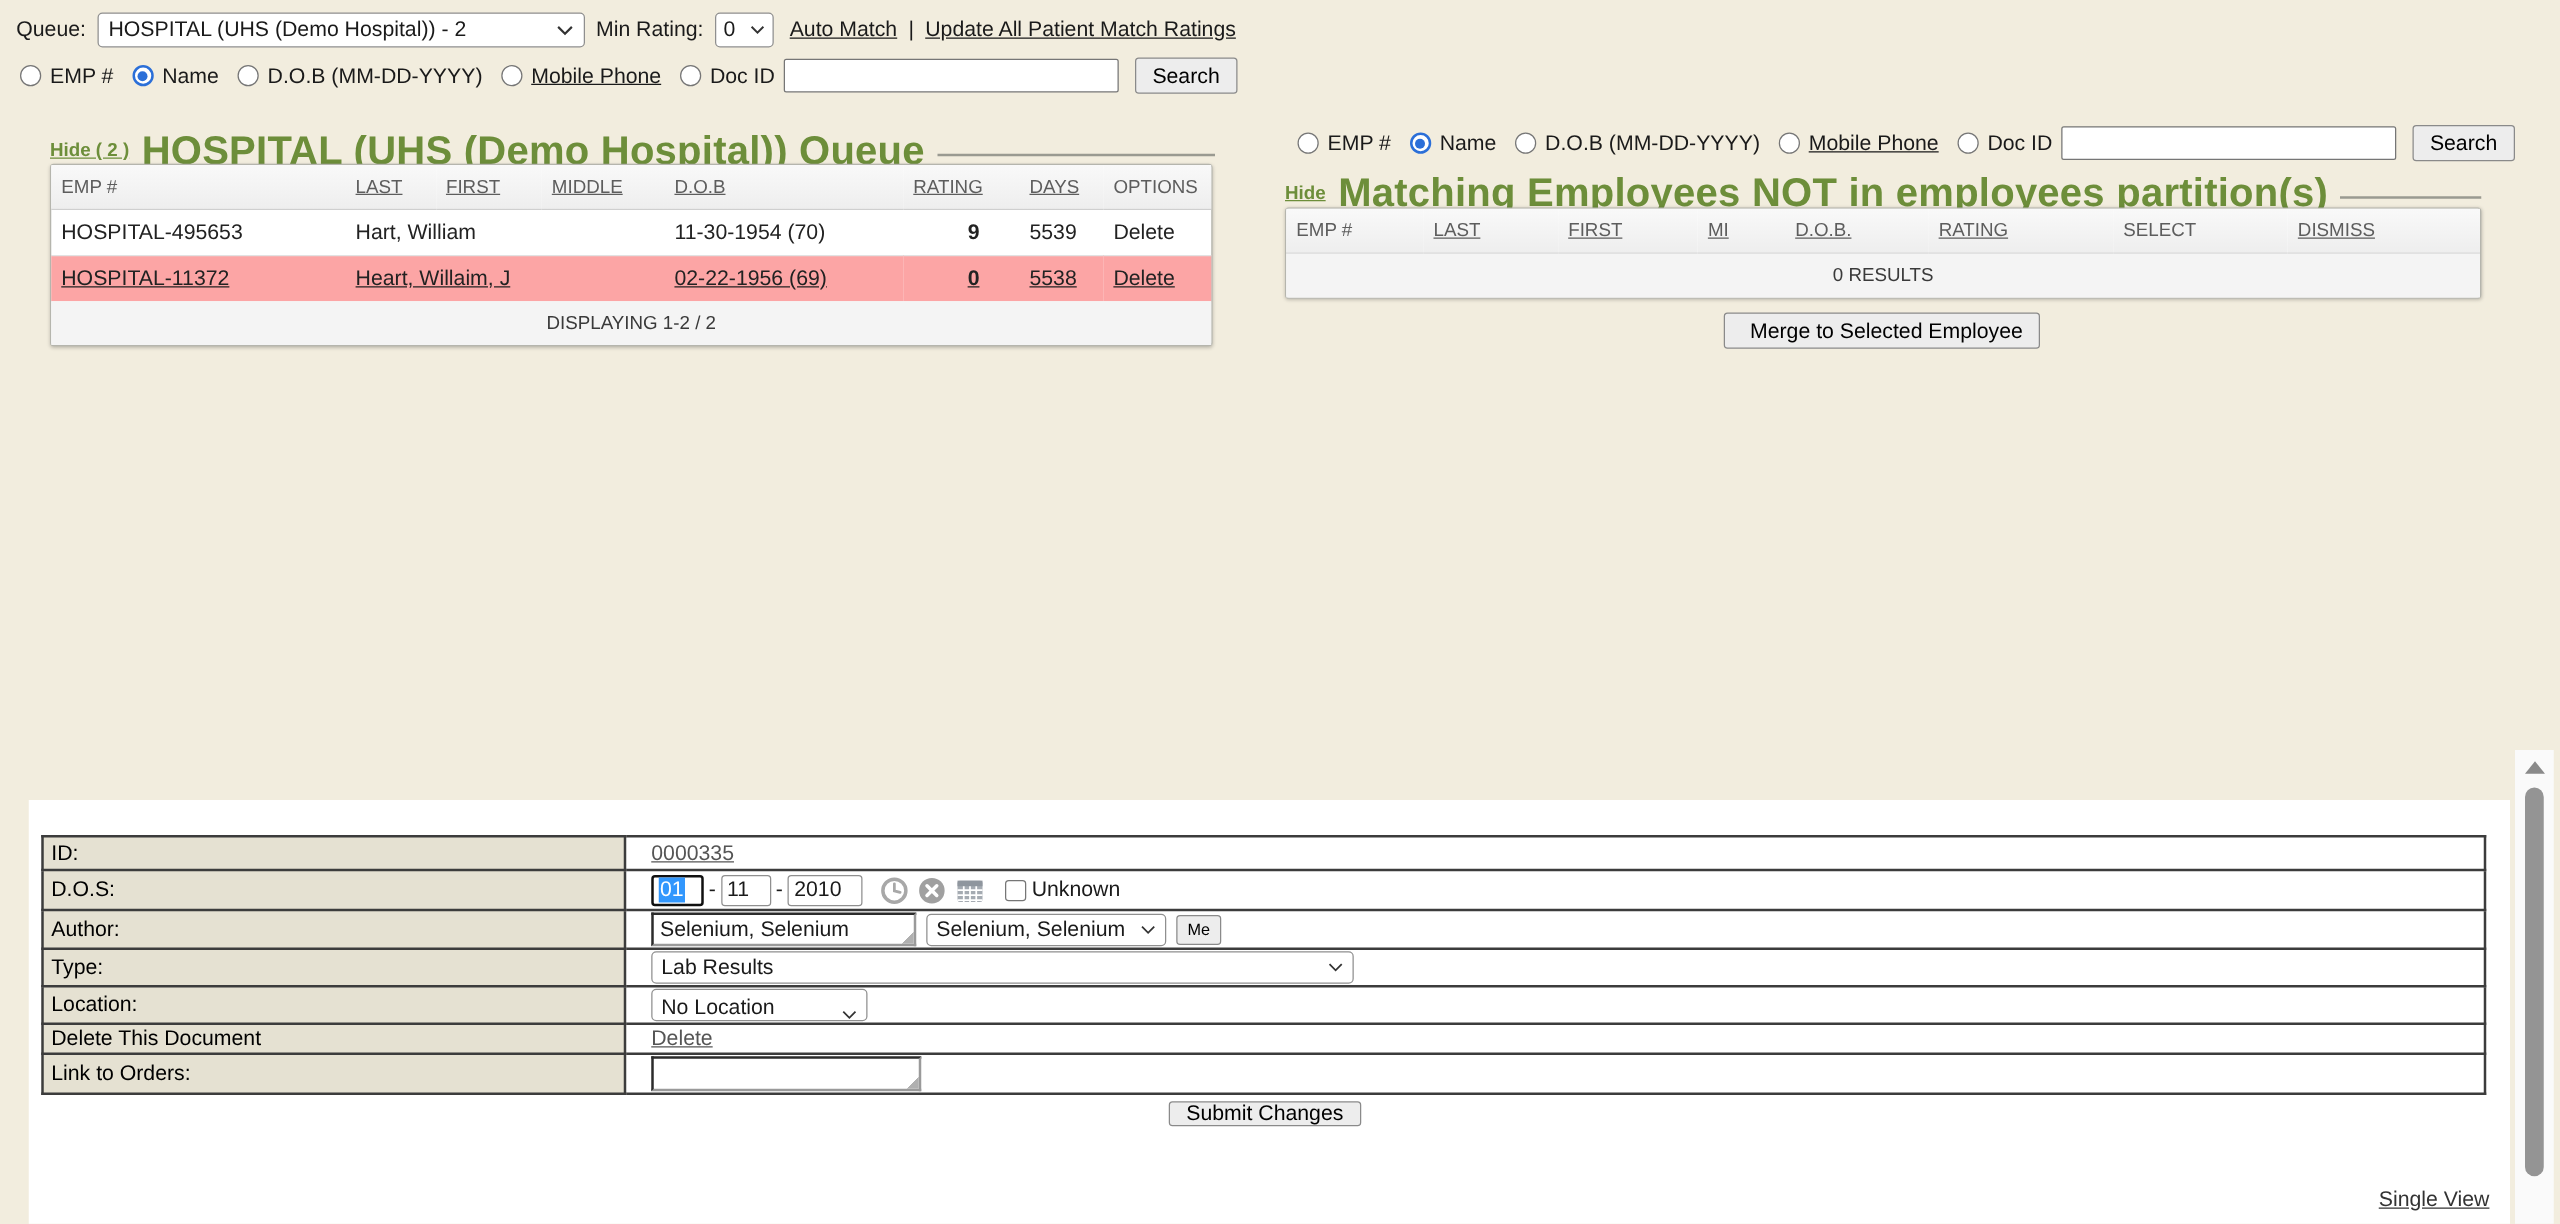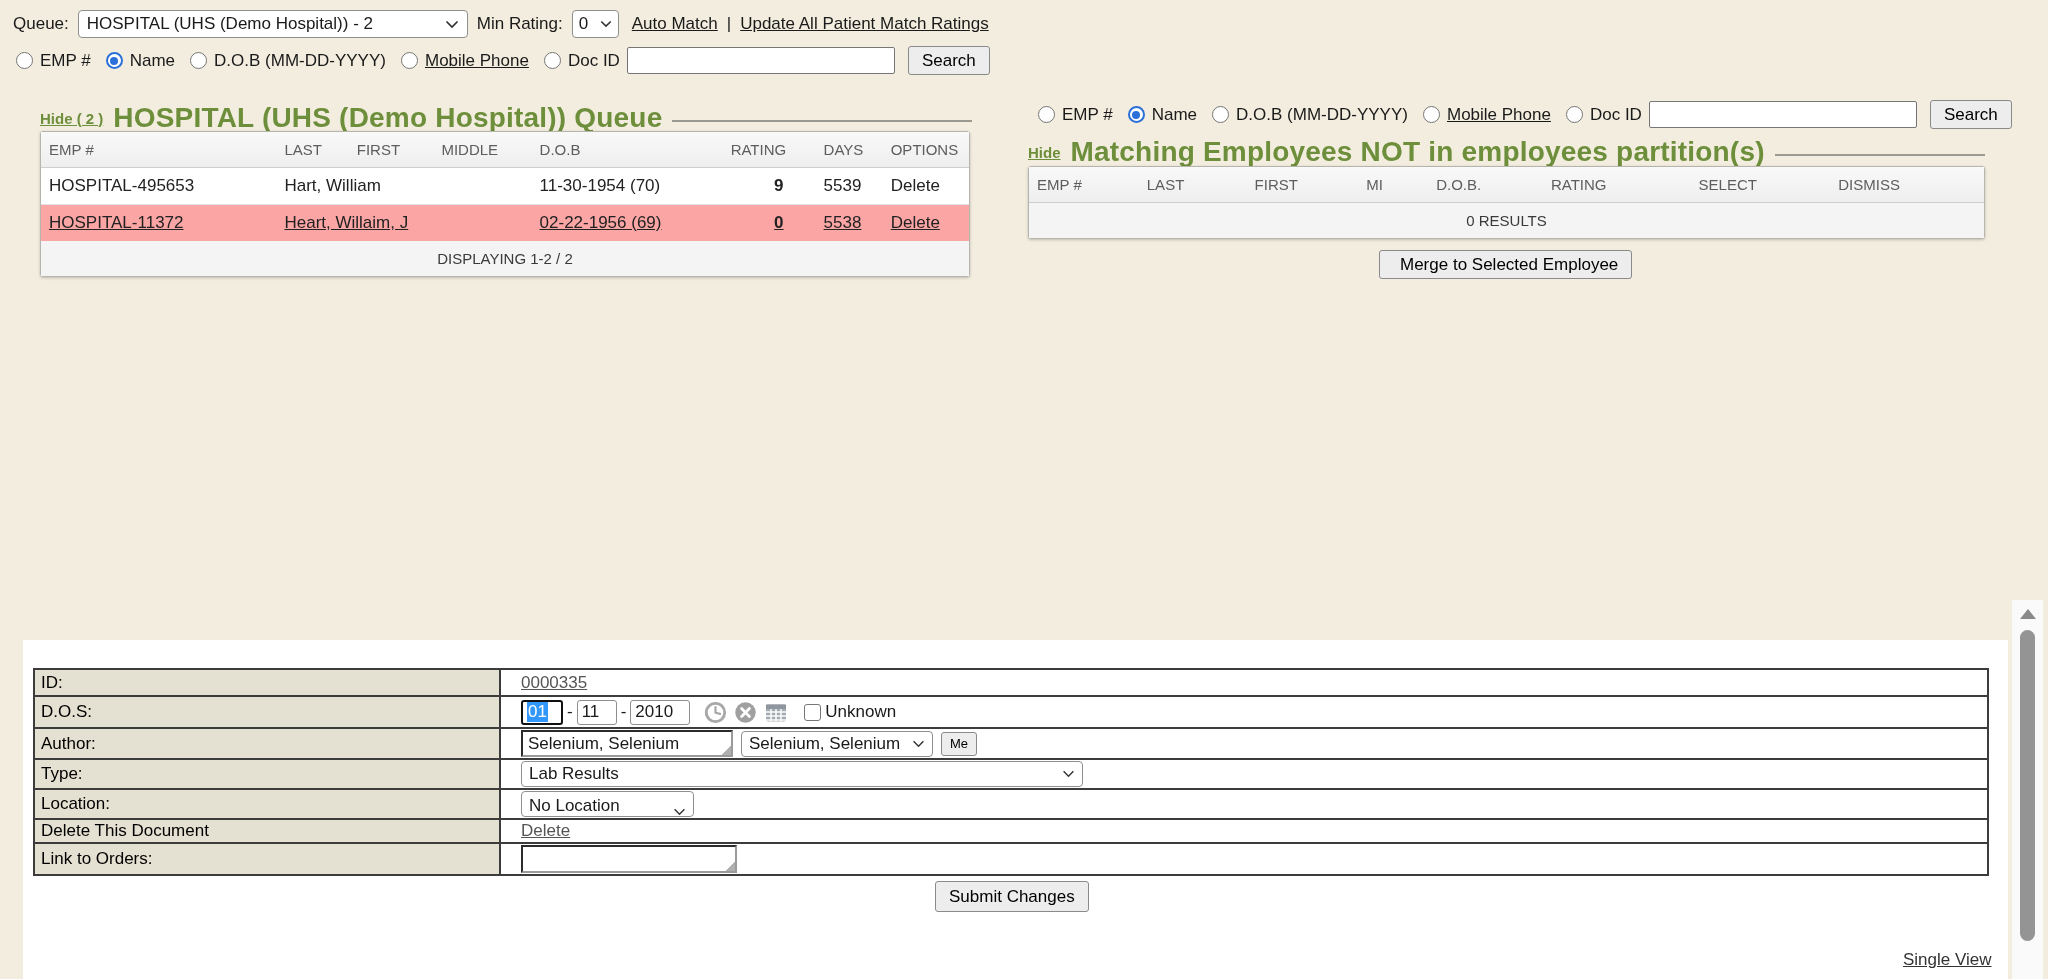--- a/index.html
+++ b/index.html
@@ -29,32 +29,32 @@
     font-size:17px;padding:0 13px;height:29px;box-sizing:border-box;cursor:pointer;white-space:nowrap;
   }
   .radio{width:17px;height:17px;border-radius:50%;border:1px solid #767676;background:#fff;box-sizing:border-box;flex:none;}
   .radio.sel{border:2px solid #2b6fd8;position:relative;}
   .radio.sel::after{content:'';position:absolute;inset:2.5px;background:#2b6fd8;border-radius:50%;}
   .checkbox{width:17px;height:17px;border:1px solid #767676;border-radius:3px;background:#fff;box-sizing:border-box;flex:none;}
 
   
   .legend{display:flex;align-items:center;gap:10px;color:#6d8e3a;}
   .legend .hide-link{font-size:15px;font-weight:700;text-decoration:underline;color:#6d8e3a;white-space:nowrap;cursor:pointer;}
-  .legend .sec-title{font-size:28px;font-weight:700;white-space:nowrap;letter-spacing:.2px;}
+  .legend .sec-title{font-size:32px;font-weight:700;white-space:nowrap;letter-spacing:.2px;}
   .legend .rule{flex:1;border-top:2px solid #9a9a91;margin-top:6px;}
 
   
   .dtable{border-collapse:separate;border-spacing:0;background:#fff;width:100%;
     border:1px solid #b5b5ad;border-radius:3px;box-shadow:0 1px 3px rgba(0,0,0,.22);}
   .dtable th{
     background:linear-gradient(#f9f9f9,#eeeeee);color:#5d5d5d;font-size:15px;font-weight:400;
     text-align:left;padding:9px 8px;border-bottom:1px solid #cfcfcf;white-space:nowrap;
   }
   .dtable th.sortable{cursor:pointer;}
-  .dtable th.sortable span{}
+  .dtable th.sortable span{text-decoration:underline;}
   .dtable td{font-size:17px;color:#222;padding:8px 8px;white-space:nowrap;}
   .dtable tr.r-alt td{background:#fca5a5;text-decoration:underline;}
   .dtable tr.r-sep td{border-top:1px solid #e2e2e2;}
   .dtable td.foot{background:#f4f4f4;text-align:center;font-size:15px;color:#3a3a3a;padding:9px 8px;}
 
   
   #white-panel{left:23px;top:640px;width:1985px;height:339px;background:#fff;}
   #doc-table{left:10px;top:28px;width:1956px;border-collapse:collapse;}
   #doc-table td{border:2px solid #3c3c3c;padding:1px 6px;font-size:17px;vertical-align:middle;}
   #doc-table td.lbl{background:#e5e1d2;width:452px;color:#000;}
@@ -345,21 +345,21 @@
       <td class="val">
         <div class="legacy-area" style="width:216px;height:28px;">
           <span></span>
           <span class="grip"></span>
         </div>
       </td>
     </tr>
   </tbody>
     </table>
 
-  <button class="abs btn" style="left:912px;top:241px;height:31px;">Submit Changes</button>
+  <button class="abs btn" style="left:912px;top:241px;height:20px;">Submit Changes</button>
 
   <span class="abs gray-link" style="left:1880px;top:310px;color:#333;">Single View</span>
 </div>
 
 <div class="abs" id="scrollbar">
   <div id="scroll-up"></div>
   <div id="scroll-thumb"></div>
 </div>
 
 </body></html>

